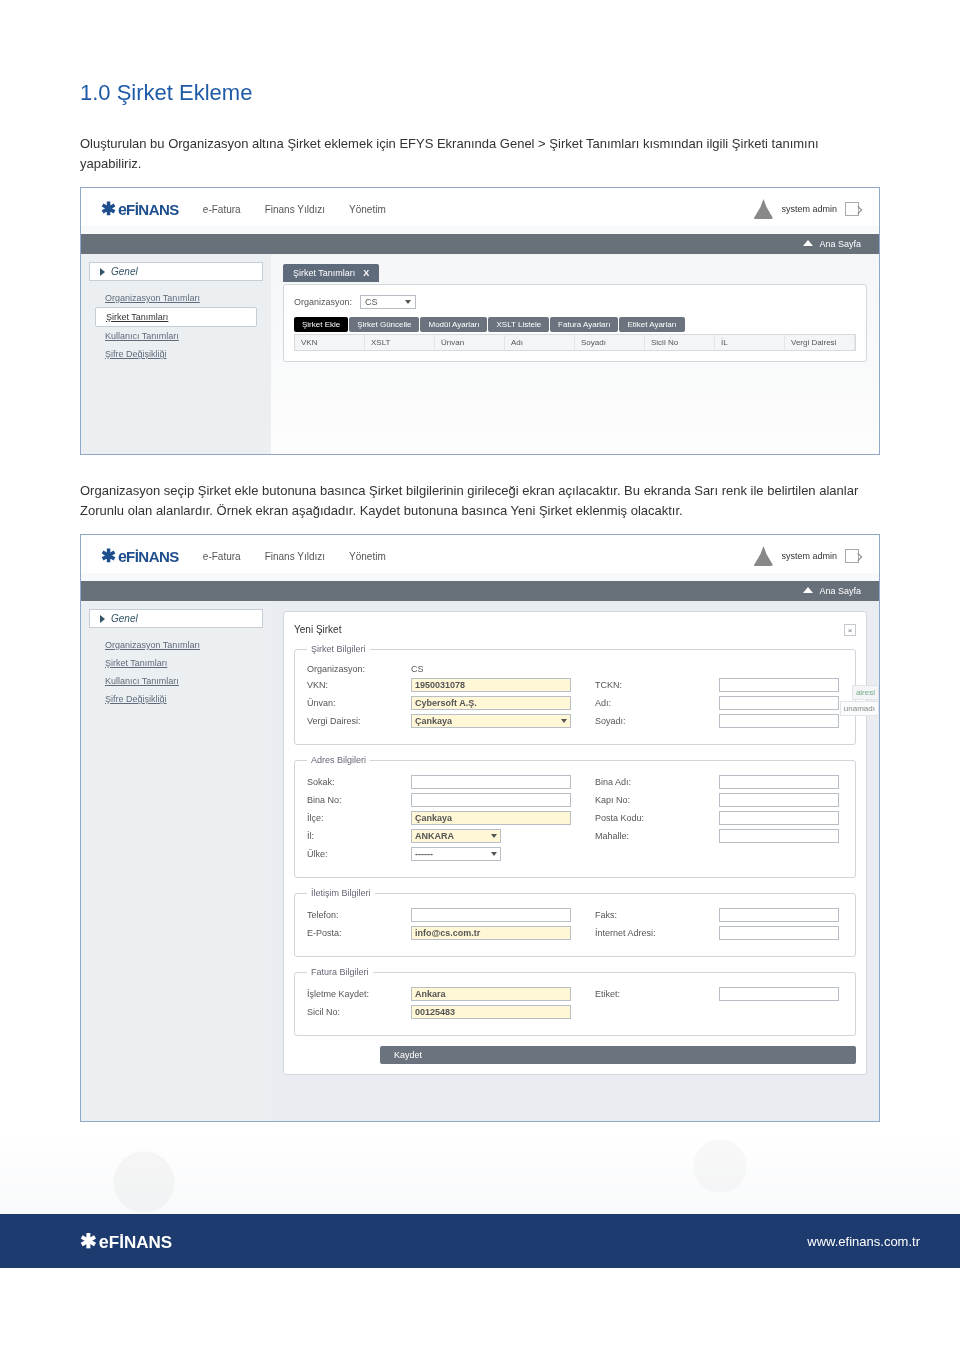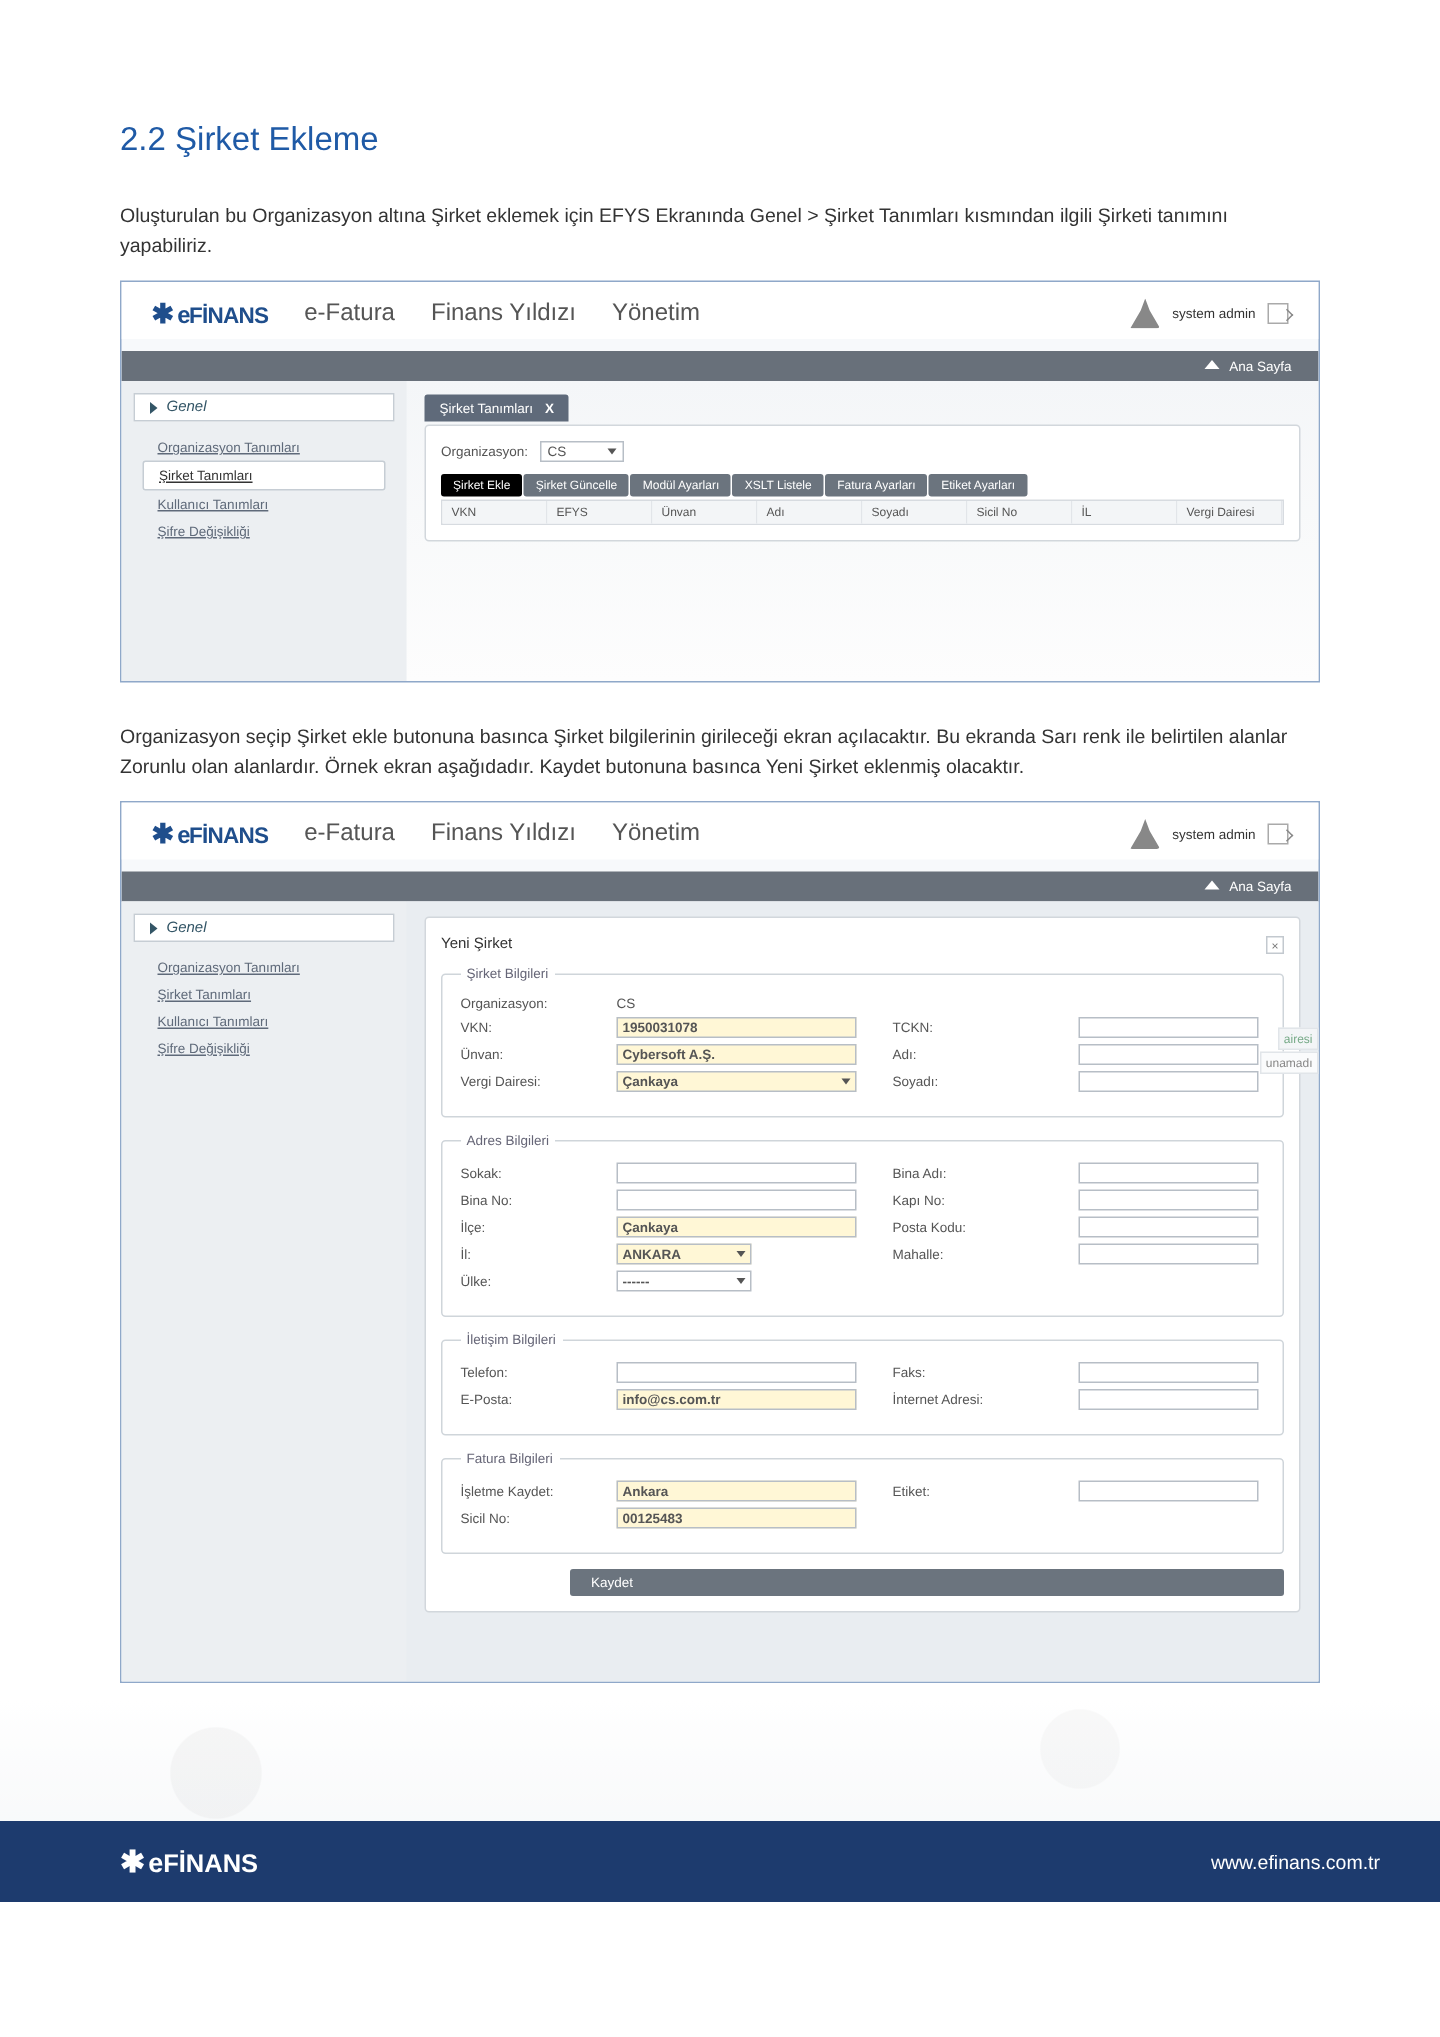--- a/index.html
+++ b/index.html
@@ -6,21 +6,21 @@
   body { font-family: Arial, sans-serif; background: #fff; width: 960px; margin: 0 auto; position: relative; }
   .page { padding: 80px 80px 120px 80px; }
   h2 { color: #1f5aa6; font-size: 22px; font-weight: normal; margin-bottom: 28px; }
   p.para { font-size: 13px; color: #333; line-height: 1.5; margin-bottom: 14px; }
   .sshot { border: 1px solid #8fa8c9; background: #f7f9fb; margin-bottom: 26px; position: relative; overflow: hidden; }
   .ss-head { display: flex; align-items: center; padding: 10px 20px 6px 20px; background: #fff; }
   .logo { display: flex; align-items: baseline; color: #1f4e8c; font-weight: bold; }
   .logo-star { font-size: 18px; margin-right: 2px; }
   .logo-e { font-size: 16px; text-transform: none; }
   .logo-finans { font-size: 15px; letter-spacing: -0.5px; margin-left: -1px; }
-  .topmenu { display: flex; gap: 24px; margin-left: 24px; font-size: 16px; color: #555; }
+  .topmenu { display: flex; gap: 24px; margin-left: 24px; font-size: 10px; color: #555; }
   .user-area { margin-left: auto; display: flex; align-items: center; gap: 8px; font-size: 9px; color: #333; }
   .avatar { width: 20px; height: 20px; background: #888; border-radius: 2px; clip-path: polygon(50% 0, 65% 40%, 100% 100%, 0 100%, 35% 40%); }
   .exit-ico { width: 14px; height: 14px; border: 1px solid #aaa; position: relative; }
   .exit-ico::after { content:""; position:absolute; right:-3px; top:4px; width:5px; height:5px; border-top:1px solid #888; border-right:1px solid #888; transform:rotate(45deg);}
   .breadcrumb { text-align: right; background: #68707a; color: #fff; font-size: 9px; padding: 5px 18px; margin-top: 8px; }
   .breadcrumb .home { display:inline-block; width:0; height:0; border-left:5px solid transparent; border-right:5px solid transparent; border-bottom:6px solid #fff; position:relative; top:-1px; margin-right:4px;}
   .ss-body { display: flex; min-height: 200px; background: #e9edf1; }
   .sidebar { width: 190px; background: #eceff2; padding: 8px; }
   .side-label { background:#fff; border:1px solid #c6cdd4; padding:3px 10px; font-size:10px; color:#356; display:flex; align-items:center; gap:6px;font-style:italic; }
   .side-label .tri { width:0;height:0;border-top:4px solid transparent;border-bottom:4px solid transparent;border-left:5px solid #356;}
@@ -66,21 +66,21 @@
   .puzzle { position:absolute; left:0; right:0; bottom:54px; height:80px; background:
     radial-gradient(circle at 15% 60%, rgba(0,0,0,0.05) 0 30px, transparent 31px),
     radial-gradient(circle at 75% 40%, rgba(0,0,0,0.04) 0 26px, transparent 27px),
     linear-gradient(#fff,#f5f7f9);
     opacity:.6; z-index:-1;}
 </style>
 </head>
 <body>
 
 <div class="page">
-  <h2>2.2 Şirket Ekleme</h2>
+  <h2>1.0 Şirket Ekleme</h2>
   <p class="para">Oluşturulan bu Organizasyon altına Şirket eklemek için EFYS Ekranında Genel &gt; Şirket Tanımları kısmından ilgili Şirketi tanımını yapabiliriz.</p>
 
   <div class="sshot">
     <div class="ss-head">
       <div class="logo">
         <span class="logo-star">✱</span>
         <span class="logo-e">e</span>
         <span class="logo-finans">FİNANS</span>
       </div>
       <div class="topmenu">
@@ -128,21 +128,21 @@
             <span class="btn first">Şirket Ekle</span>
             <span class="btn">Şirket Güncelle</span>
             <span class="btn">Modül Ayarları</span>
             <span class="btn">XSLT Listele</span>
             <span class="btn">Fatura Ayarları</span>
             <span class="btn">Etiket Ayarları</span>
           </div>
           <div class="grid">
             <div class="hdr">
               <div>VKN</div>
-              <div>EFYS</div>
+              <div>XSLT</div>
               <div>Ünvan</div>
               <div>Adı</div>
               <div>Soyadı</div>
               <div>Sicil No</div>
               <div>İL</div>
               <div>Vergi Dairesi</div>
             </div>
           </div>
         </div>
       </div>

